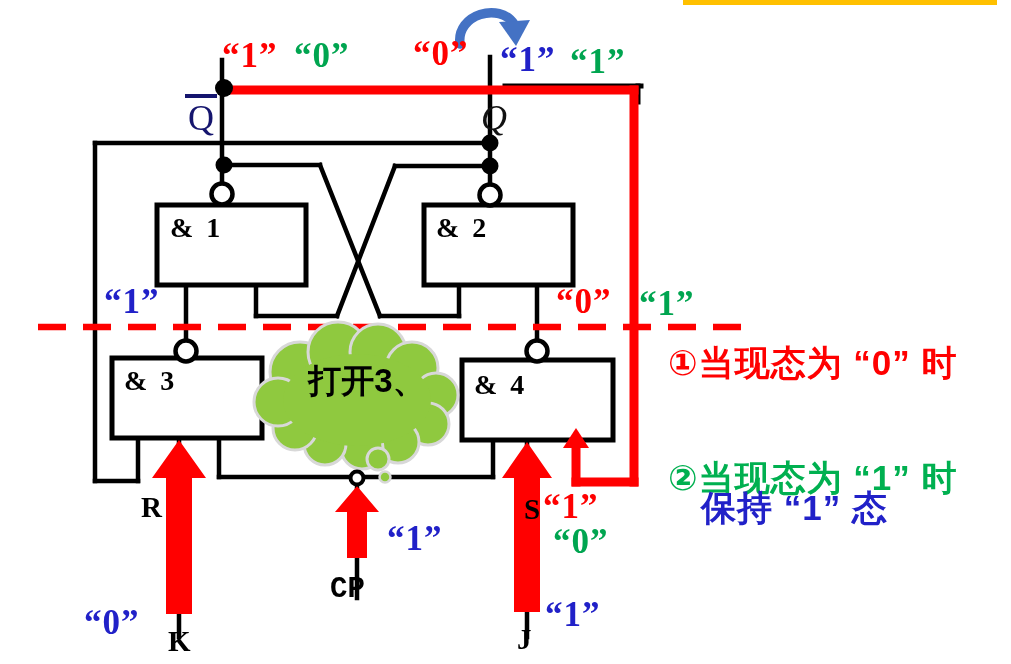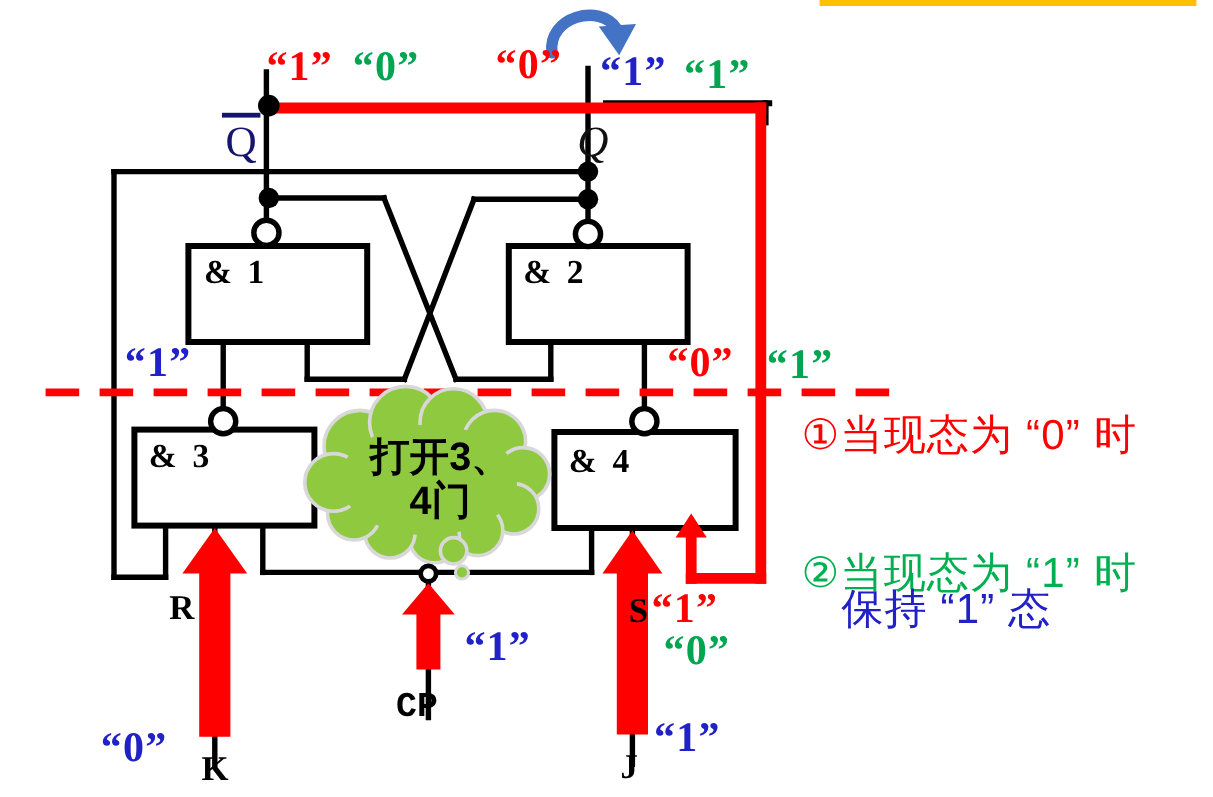--- a/index.html
+++ b/index.html
@@ -14,21 +14,21 @@
   .green{color:#00a550;}
   .blue{color:#2121c8;}
   .port{font-family:"Liberation Serif","DejaVu Serif",serif;font-weight:bold;
         font-size:29px;color:#000;}
   .gate-label{font-family:"Liberation Serif","DejaVu Serif",serif;font-weight:bold;
         font-size:28px;color:#000;letter-spacing:3px;}
   .qbar{font-family:"Liberation Serif","DejaVu Serif",serif;font-size:36px;
         color:#15156e;border-top:4px solid #15156e;padding:2px 3px 0 3px;}
   .qlab{font-family:"Liberation Serif","DejaVu Serif",serif;font-style:italic;
         font-size:36px;color:#111;}
-  .note{font-size:35px;font-weight:400;letter-spacing:1px;}
+  .note{font-size:35px;font-weight:700;letter-spacing:1px;}
   .note.blue{color:#2121c8;}
   .note.red{color:#ff0000;}
   .note.green{color:#00b050;text-align:right;}
   .cloud-text{font-size:33px;font-weight:bold;color:#000;text-align:center;
               width:150px;line-height:36px;}
   #banner{position:absolute;left:683px;top:0;width:314px;height:5px;background:#ffc000;}
 </style>
 </head>
 <body>
 
@@ -160,20 +160,19 @@
 
   <div class="abs val red" style="left:543px;top:489px;">“1”</div>
   <div class="abs val green" style="left:553px;top:524px;">“0”</div>
 
   <div class="abs val blue" style="left:84px;top:605px;">“0”</div>
   <div class="abs val blue" style="left:387px;top:521px;">“1”</div>
   <div class="abs val blue" style="left:545px;top:597px;">“1”</div>
 
   <div class="abs cloud-text" style="left:292px;top:363px;">
     <div>打开3、</div>
-    <div>4门</div>
   </div>
 
   <div class="abs note red" style="left:668px;top:345px;">①当现态为 “0” 时</div>
   <div class="abs note green" style="left:668px;top:460px;">②当现态为 “1” 时</div>
   <div class="abs note blue" style="left:701px;top:490px;">保持 “1” 态</div>
 
 </div>
 
 </body></html>

